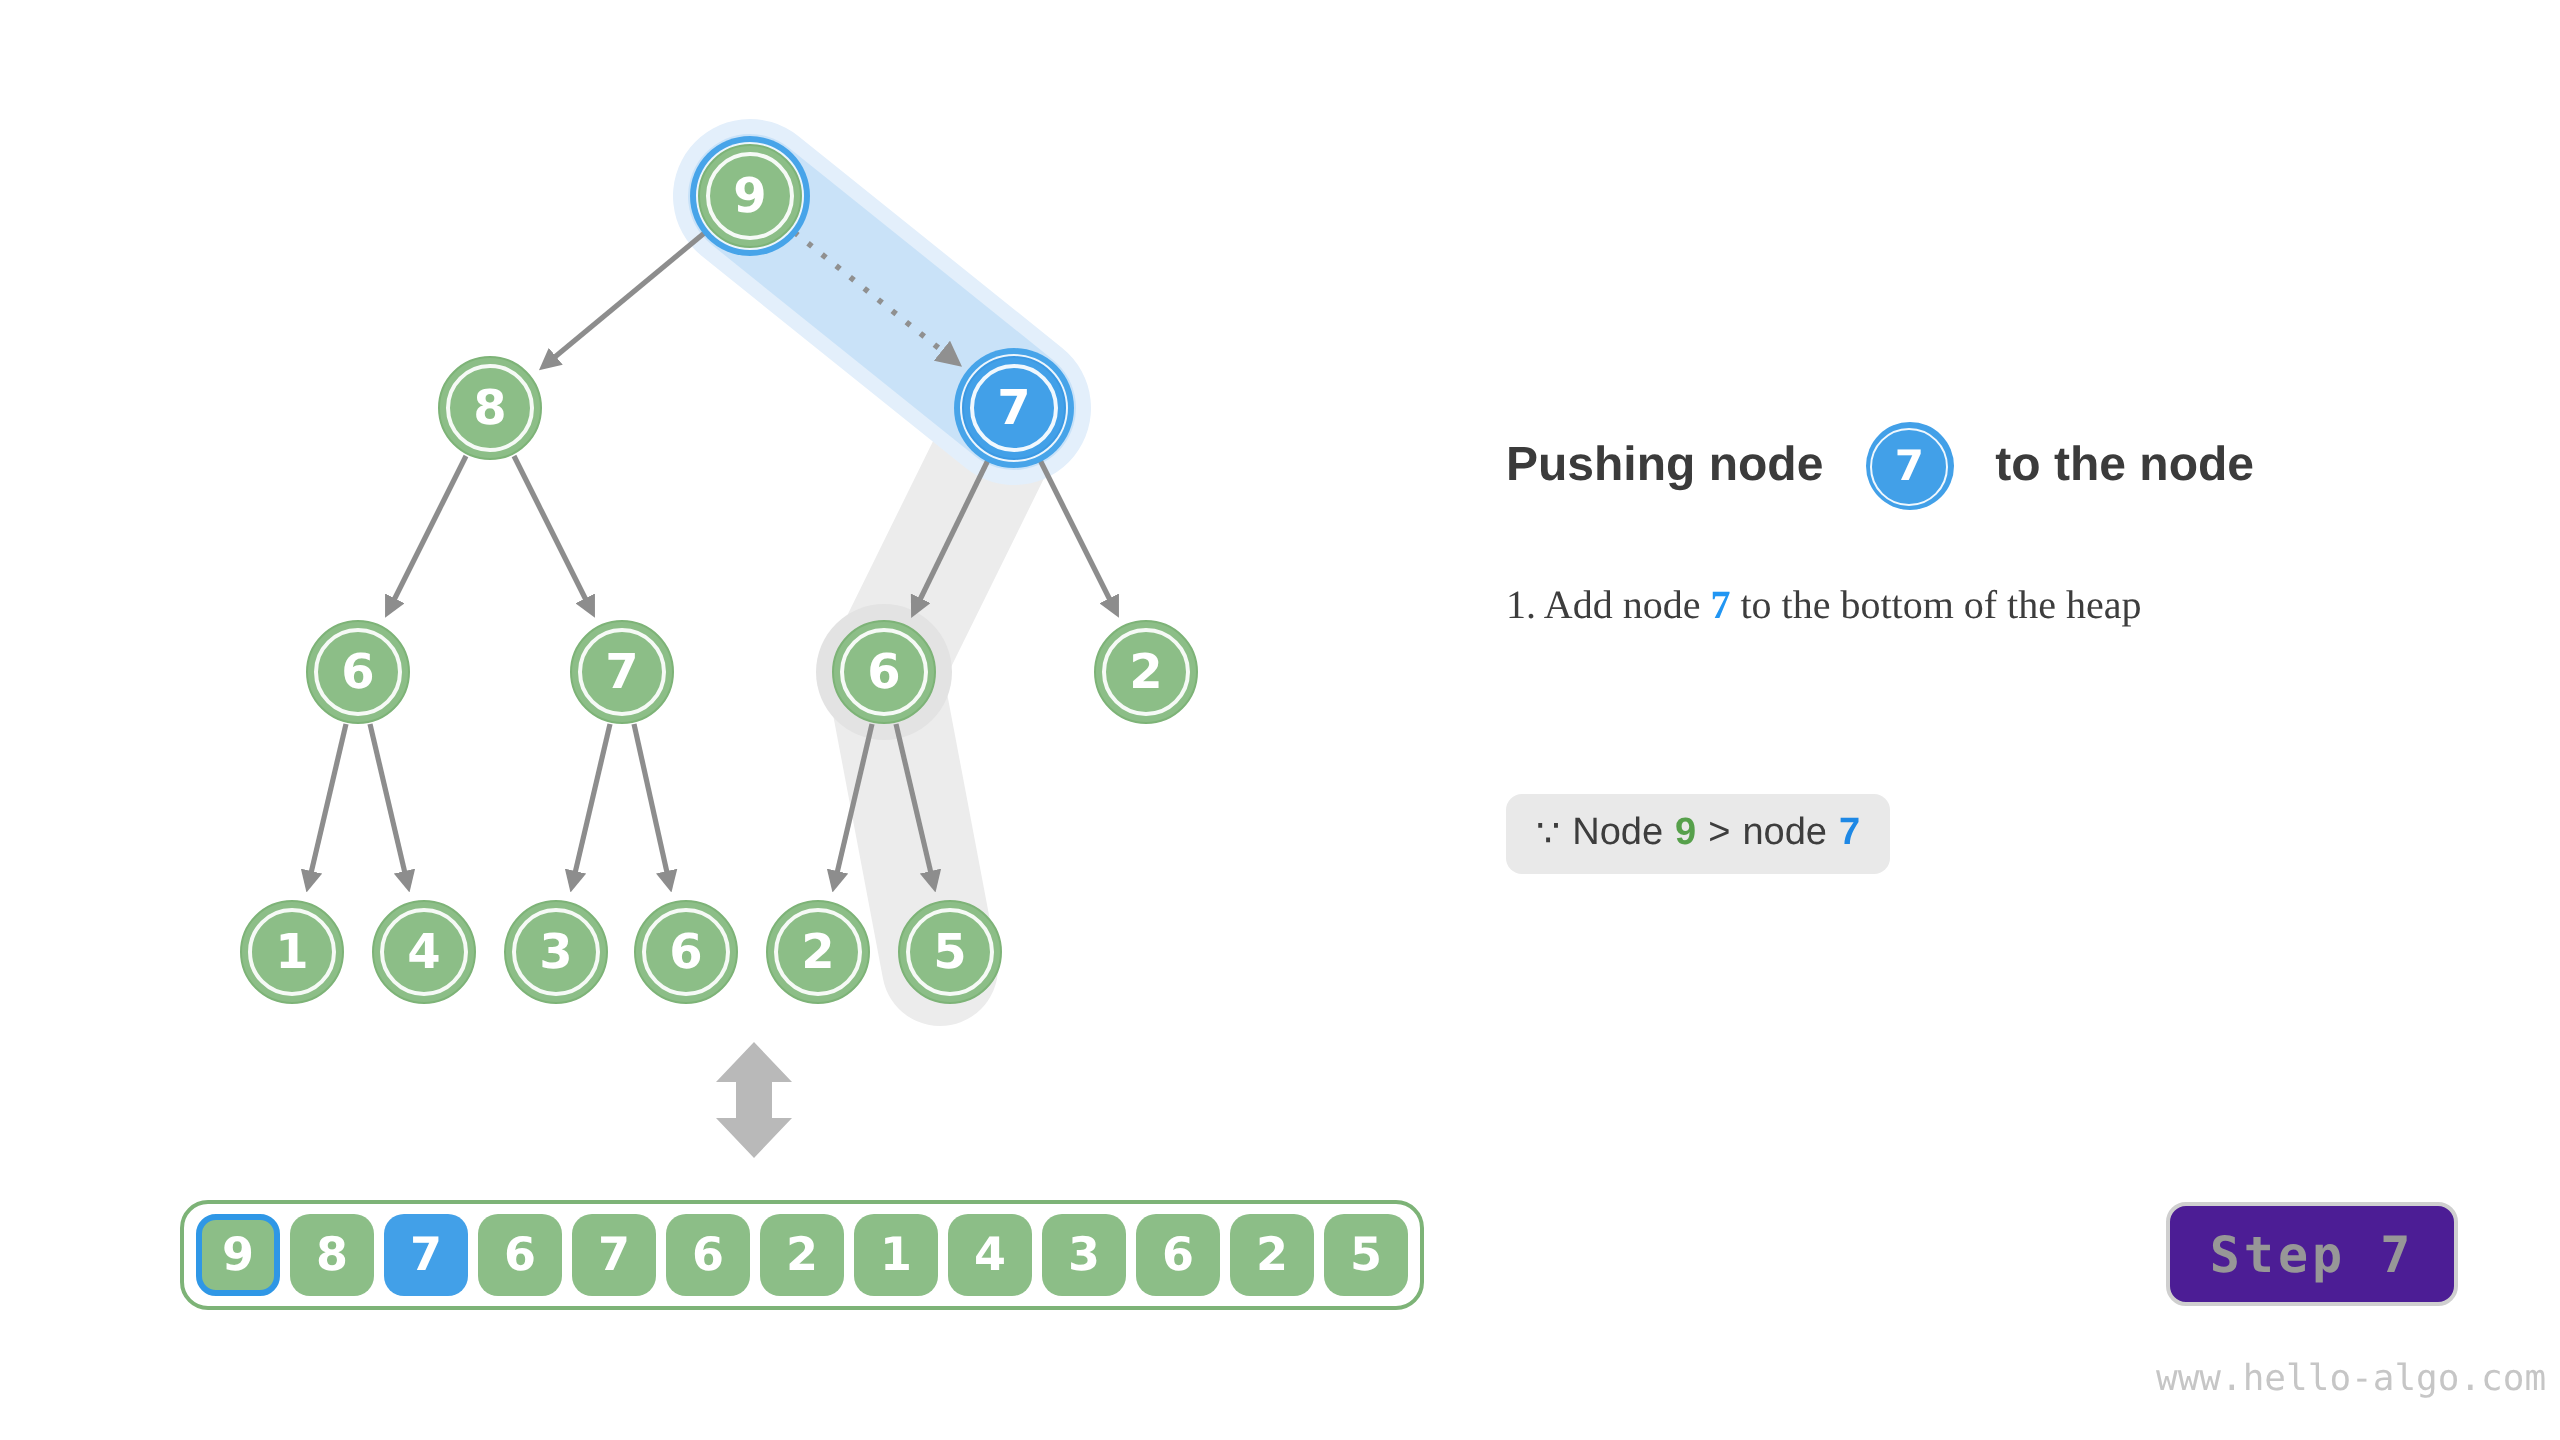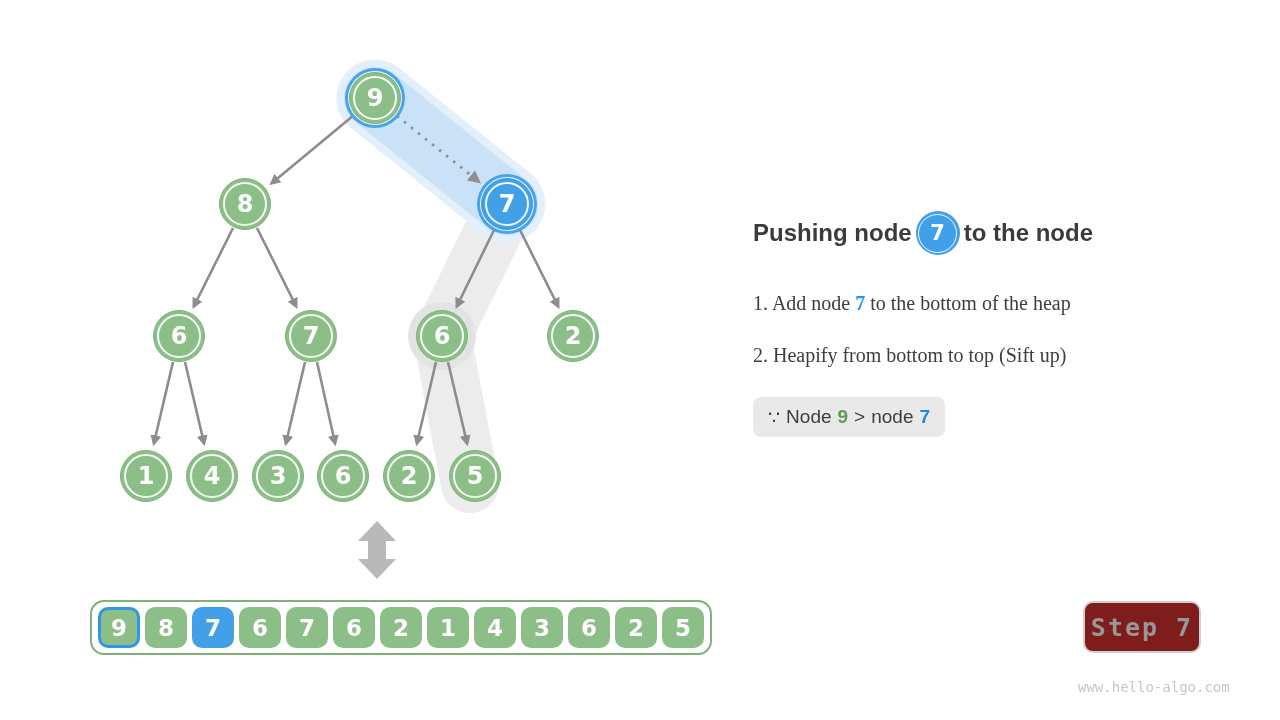--- a/index.html
+++ b/index.html
@@ -11,21 +11,21 @@
   .tnode{position:absolute;width:52px;height:52px;border-radius:50%;box-sizing:border-box;
          display:flex;align-items:center;justify-content:center;z-index:3;
          font-family:"DejaVu Sans",sans-serif;font-weight:bold;font-size:24px;color:#fff;}
   .tnode::after{content:"";position:absolute;inset:3px;border:2px solid rgba(255,255,255,.92);
          border-radius:50%;}
   .tnode.green{background:#8cbe87;border:1.5px solid #7db377;}
   .tnode.blue{background:#42a0e8;border:1.5px solid #3b98e2;}
   .tnode.ringed{box-shadow:0 0 0 1px rgba(255,255,255,.9),0 0 0 4px #47a4e9;}
 
   
-  .title-row{position:absolute;left:753px;top:211px;display:flex;align-items:center;gap:4px;
+  .title-row{position:absolute;left:753px;top:211px;display:flex;align-items:center;gap:21px;
          font-size:24px;font-weight:bold;color:#3b3b3b;z-index:2;white-space:nowrap;}
   .badge{position:relative;width:44px;height:44px;border-radius:50%;background:#42a0e8;
          display:flex;align-items:center;justify-content:center;box-sizing:border-box;
          font-family:"DejaVu Sans",sans-serif;font-size:21px;color:#fff;}
   .badge::after{content:"";position:absolute;inset:2.5px;border:1.5px solid rgba(255,255,255,.92);
          border-radius:50%;}
   .step-line{position:absolute;left:753px;font-size:20px;color:#3d3d3d;z-index:2;white-space:nowrap;font-family:Liberation Serif, serif;}
   .step-line .em{font-weight:bold;color:#2196f3;}
   .note-box{position:absolute;left:753px;top:397px;height:40px;padding:0 15px;border-radius:8px;
          background:#e9e9e9;display:inline-flex;align-items:center;gap:6px;font-size:19px;
@@ -37,27 +37,27 @@
   .heap-array{position:absolute;left:90px;top:600px;width:622px;height:55px;box-sizing:border-box;
          border:2px solid #7db377;border-radius:14px;background:#fff;padding:5px 6px;
          display:flex;justify-content:space-between;align-items:center;z-index:2;}
   .acell{width:42px;height:41px;border-radius:10px;background:#8cbe87;box-sizing:border-box;
          display:flex;align-items:center;justify-content:center;color:#fff;
          font-family:"DejaVu Sans",sans-serif;font-weight:bold;font-size:23px;}
   .acell.blue{background:#42a0e8;}
   .acell.ring{border:3px solid #2f97e6;}
 
   
-  .step-indicator{position:absolute;left:1083px;top:601px;width:118px;height:52px;box-sizing:border-box;
-         border:2px solid #cfcfcf;border-radius:10px;background:#7f1d1d;
+  .step-indicator{position:absolute;left:1083px;top:601px;width:146px;height:52px;box-sizing:border-box;
+         border:2px solid #cfcfcf;border-radius:10px;background:#4c1d95;
          display:flex;align-items:center;justify-content:center;
          font-family:"DejaVu Sans Mono",monospace;font-weight:bold;font-size:25px;
          letter-spacing:2px;color:#979797;z-index:2;}
   .watermark{position:absolute;left:1078px;top:679px;font-family:"DejaVu Sans Mono",monospace;
-         font-size:14px;color:#c6c6c6;z-index:2;}
+         font-size:18px;color:#c6c6c6;z-index:2;}
 </style>
 </head>
 <body>
 
 <div id="stage">
 
   <svg id="tree-svg" width="1280" height="720" viewBox="0 0 1280 720">
     <defs>
       <marker id="arr" viewBox="0 0 10 10" refX="7" refY="5" markerWidth="4.2" markerHeight="4.2" orient="auto-start-reverse">
         <path d="M0,0 L10,5 L0,10 z" fill="#8d8d8d"></path>
@@ -114,24 +114,20 @@
   <div class="title-row">
     <span>Pushing node</span>
     <span class="badge">7</span>
     <span>to the node</span>
   </div>
 
   <div class="step-line" style="top:292px">
     <span>1.</span>
     <span>Add node </span><span class="em">7</span><span> to the bottom of the heap</span>
   </div>
-  <div class="step-line" style="top:344px">
-    <span>2.</span>
-    <span>Heapify from bottom to top (Sift up)</span>
-  </div>
 
   <div class="note-box">
     <span>∵</span>
     <span>Node</span>
     <span class="g">9</span>
     <span>&gt;</span>
     <span>node</span>
     <span class="b">7</span>
   </div>
 

